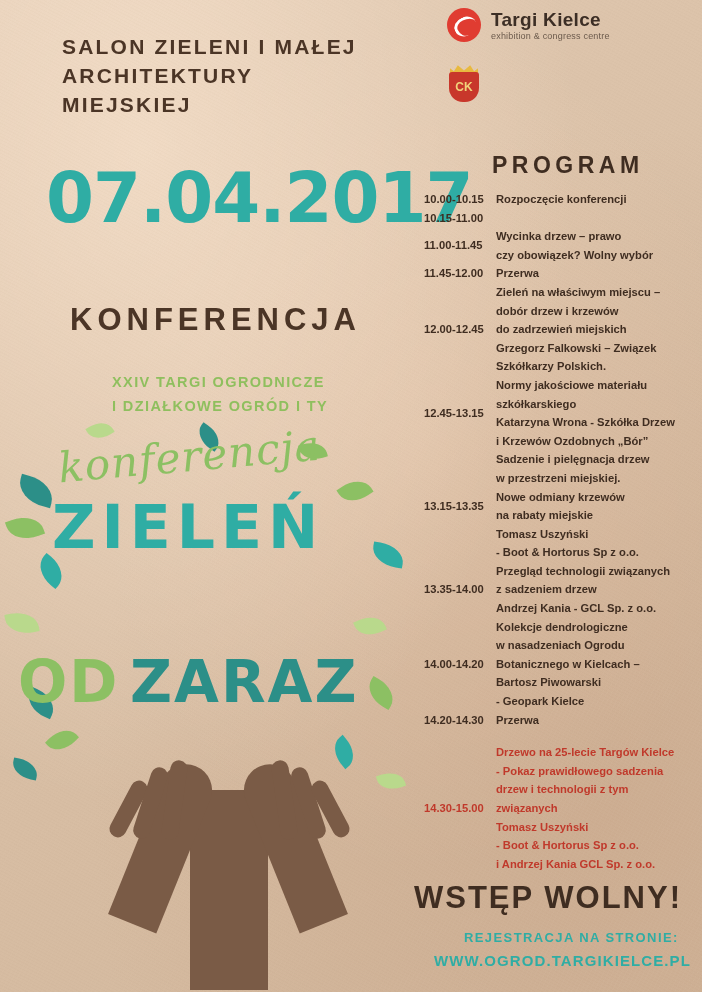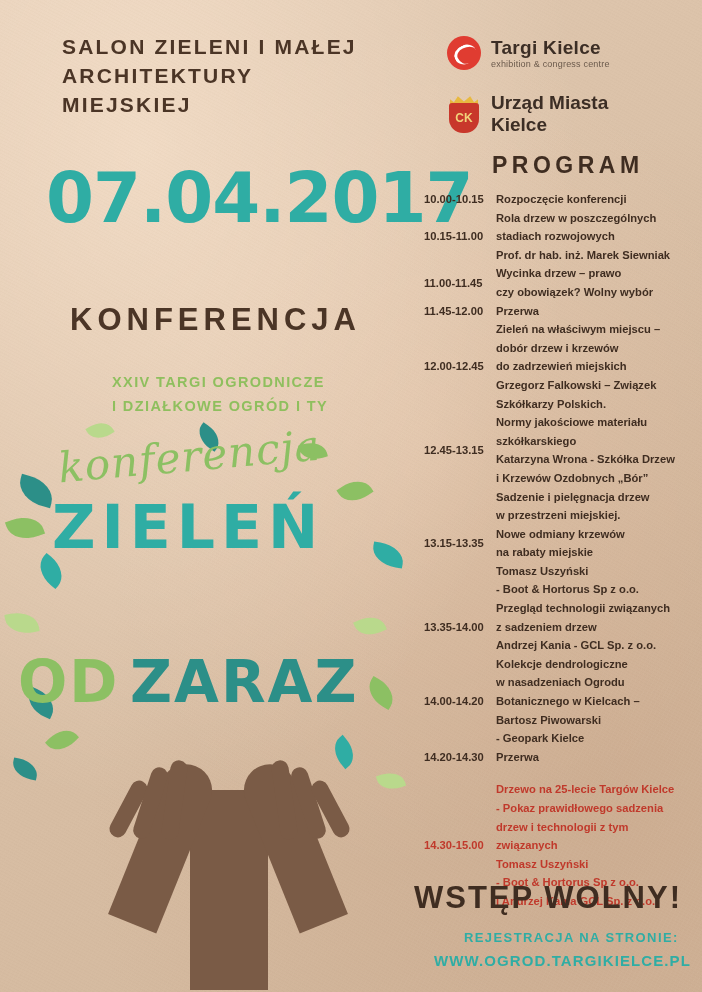--- a/index.html
+++ b/index.html
@@ -45,21 +45,21 @@
     font-weight: bold;
     font-size: 21px;
     line-height: 29px;
     letter-spacing: 2.2px;
     text-transform: uppercase;
   }
 
   .logos {
     position: absolute;
     right: 30px;
-    top: 36px;
+    top: 8px;
     width: 225px;
   }
   .logo-row {
     display: flex;
     align-items: center;
     gap: 10px;
   }
   .logo-row + .logo-row { margin-top: 22px; }
   .tk-mark {
     width: 34px; height: 34px;
@@ -284,24 +284,20 @@
       <div class="tk-mark"></div>
       <div class="tk-text">
         <div class="l1">Targi Kielce</div>
         <div class="l2">exhibition &amp; congress centre</div>
       </div>
     </div>
     <div class="logo-row">
       <div class="crest">
         <div class="crown"></div>
         <div class="shield">CK</div>
-      </div>
-      <div class="um-text">
-        <div class="l1">Urząd Miasta</div>
-        <div class="l2">Kielce</div>
       </div>
     </div>
   </div>
 
   <div class="bigdate">07.04.2017</div>
   <div class="konferencja">KONFERENCJA</div>
   <div class="sub1">
     <div>XXIV TARGI OGRODNICZE</div>
     <div>I DZIAŁKOWE OGRÓD I TY</div>
   </div>
@@ -348,25 +344,20 @@
 
     <div class="p-row">
       <div class="p-time">10.00-10.15</div>
       <div class="p-desc">
         <span class="ln">Rozpoczęcie konferencji</span>
       </div>
     </div>
 
     <div class="p-row">
       <div class="p-time">10.15-11.00</div>
-      <div class="p-desc">
-        <span class="ln">Rola drzew w poszczególnych</span>
-        <span class="ln">stadiach rozwojowych</span>
-        <span class="ln">Prof. dr hab. inż. Marek Siewniak</span>
-      </div>
     </div>
 
     <div class="p-row">
       <div class="p-time">11.00-11.45</div>
       <div class="p-desc">
         <span class="ln">Wycinka drzew – prawo</span>
         <span class="ln">czy obowiązek? Wolny wybór</span>
       </div>
     </div>
 

